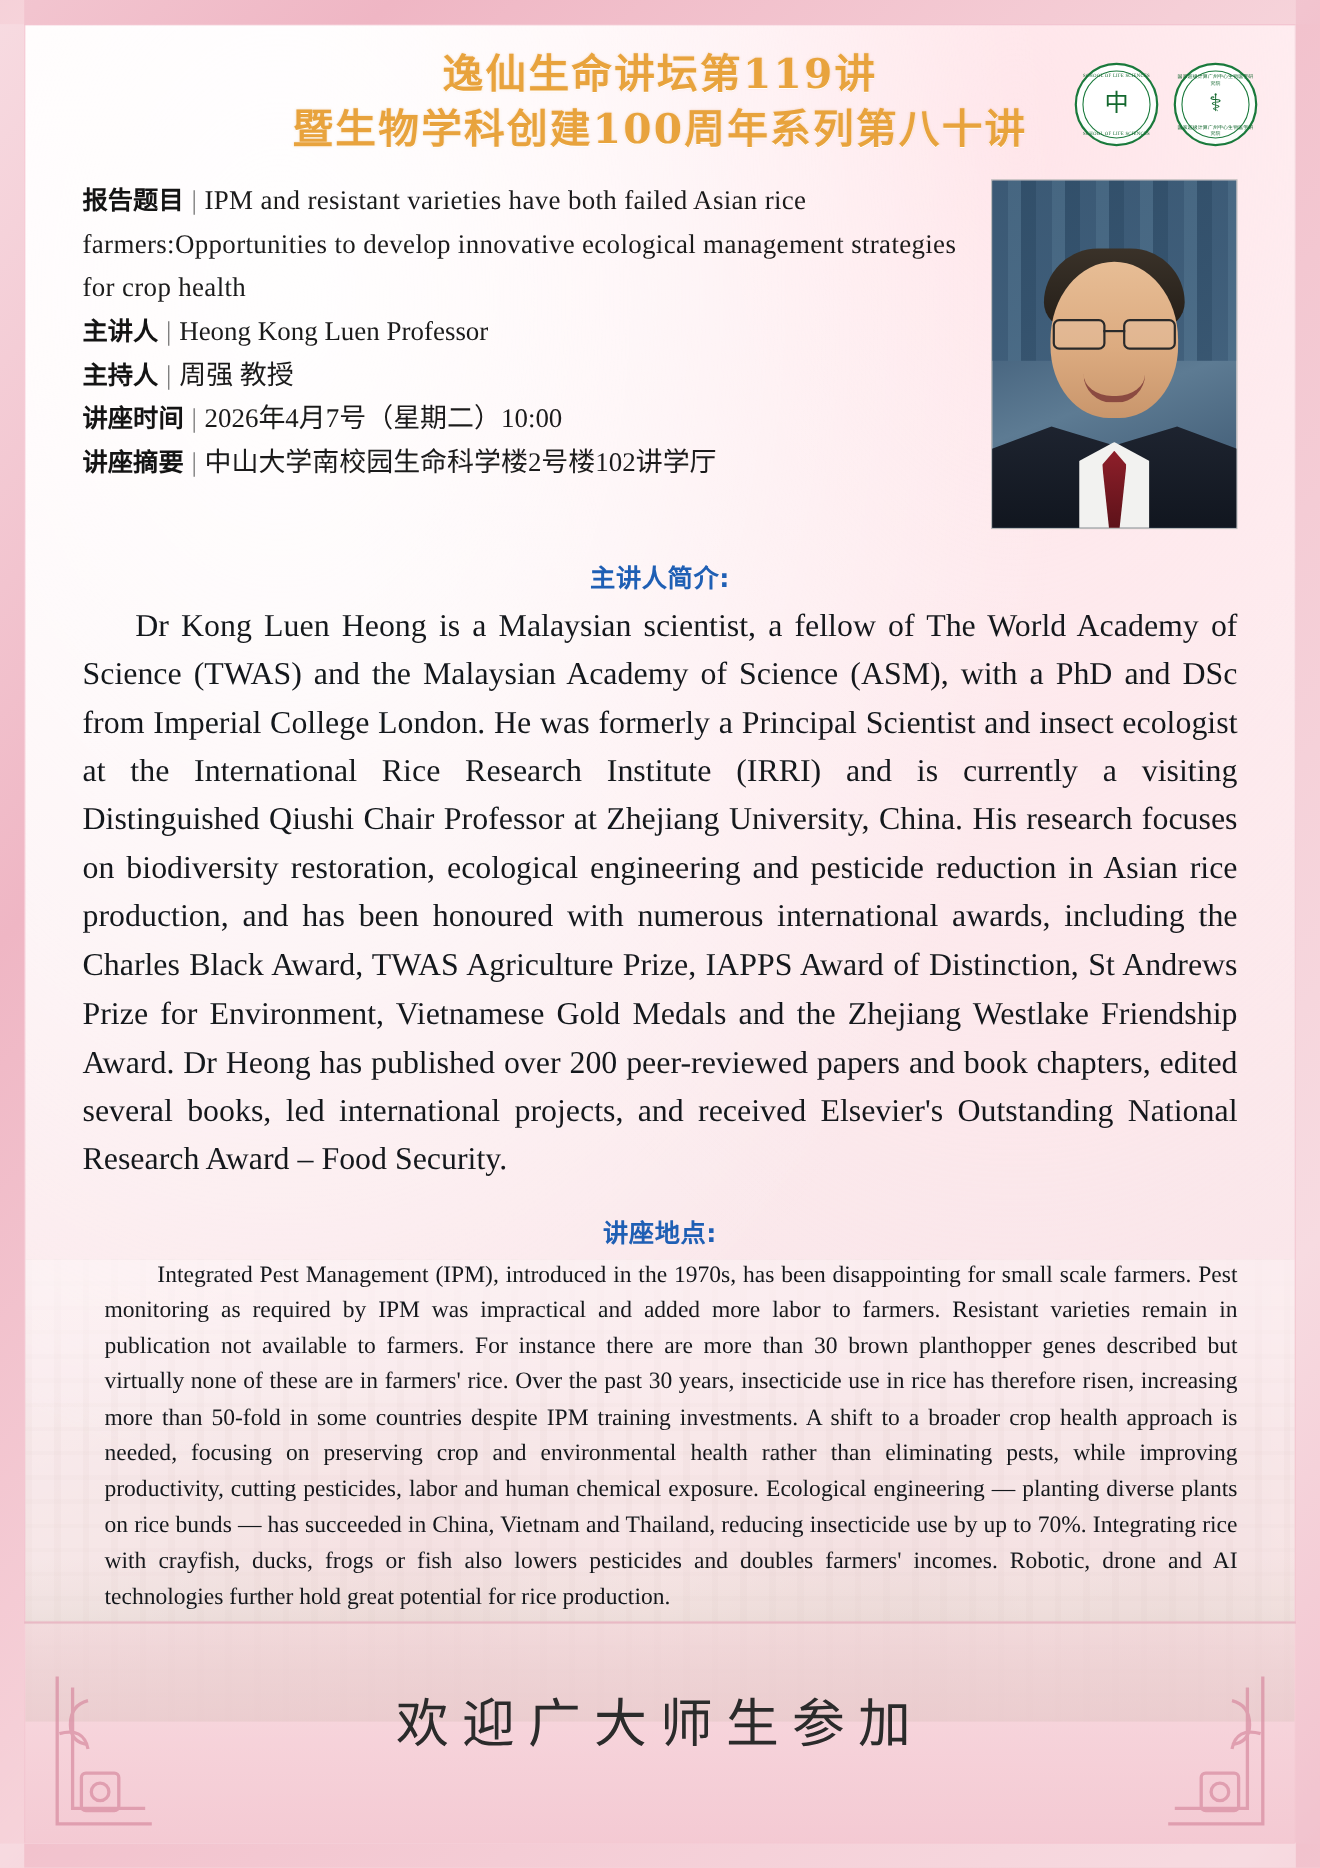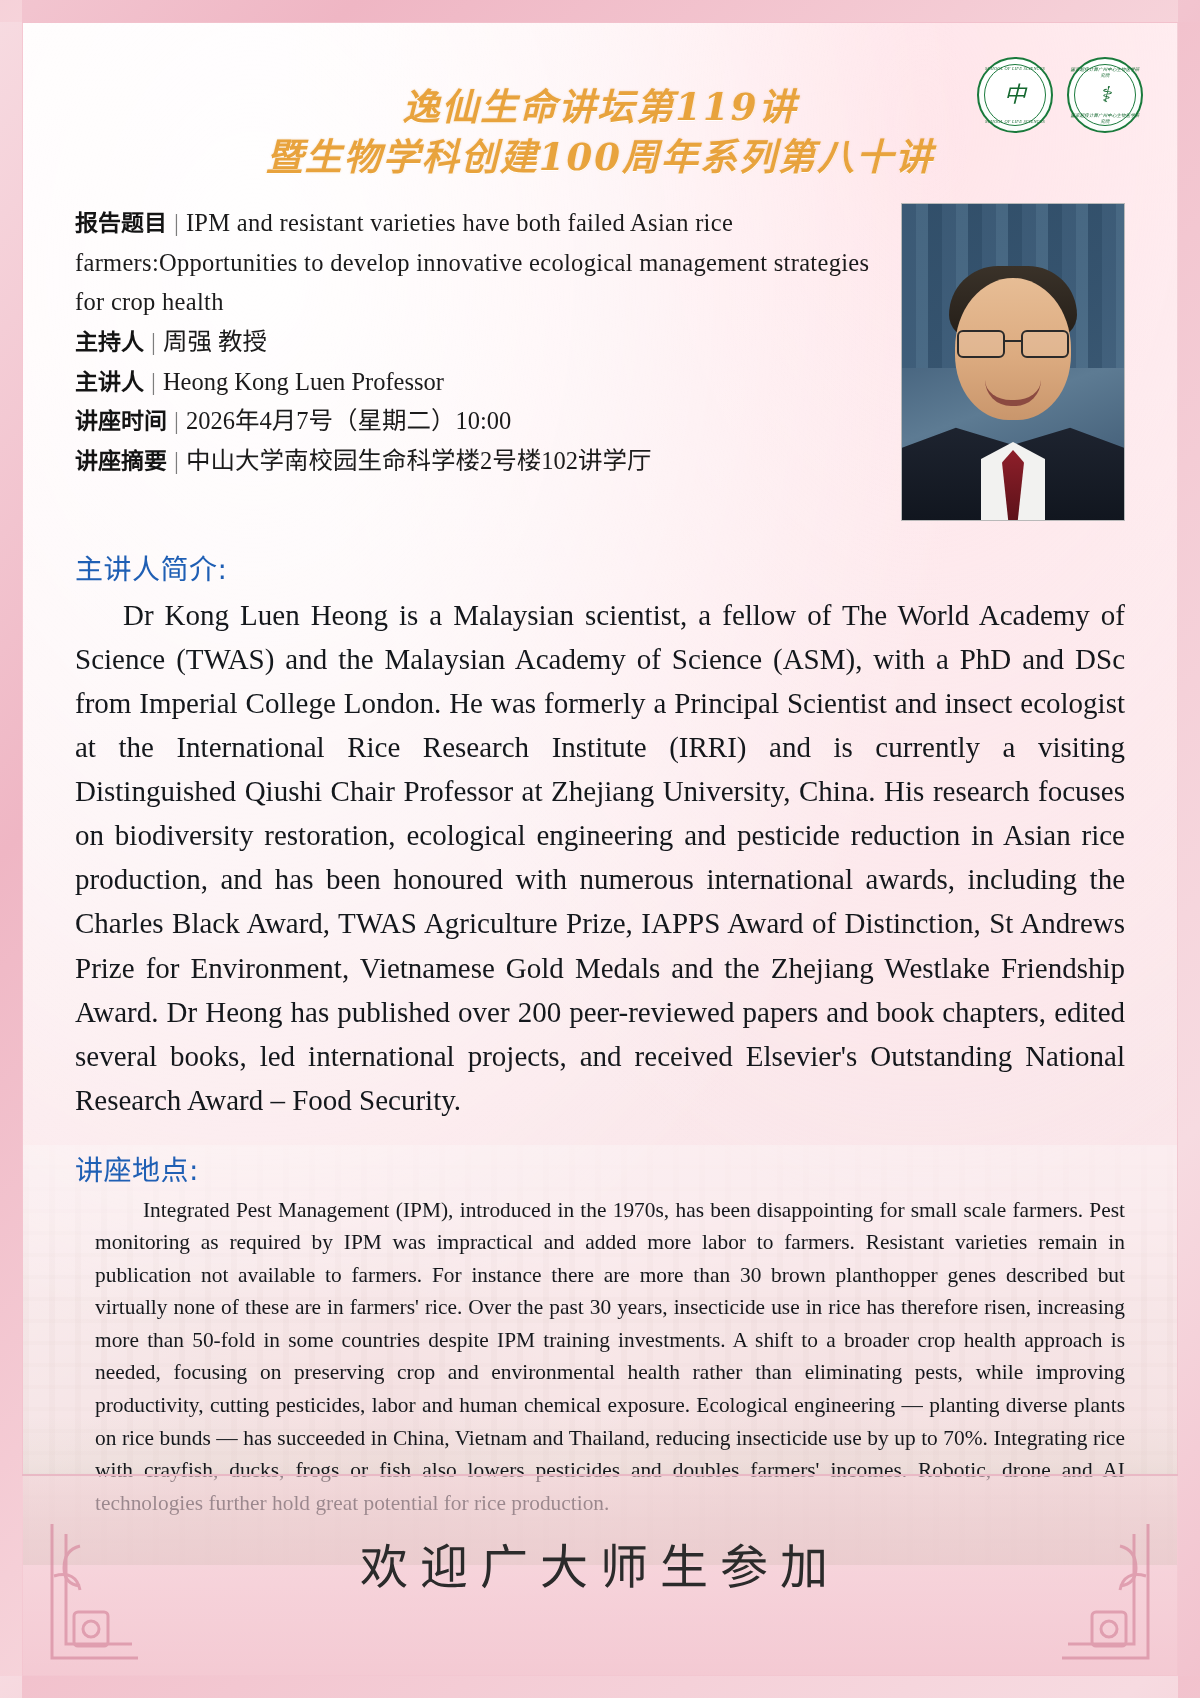--- a/index.html
+++ b/index.html
@@ -58,21 +58,21 @@
       repeating-linear-gradient(0deg, rgba(120,90,70,.10) 0 4px, rgba(255,255,255,0) 4px 22px);
   }
   .greenery{
     position:absolute;left:0;right:0;bottom:110px;height:150px;
     opacity:.35;
     background:linear-gradient(to top, rgba(86,118,60,.55), rgba(140,165,110,.15) 70%, rgba(255,255,255,0));
     pointer-events:none;
   }
   
   .header{
-    position:relative;padding:60px 0 6px 0;text-align:center;z-index:5;font-style:italic;
+    position:relative;padding:20px 0 6px 0;text-align:center;z-index:5;
   }
   .title-line1,.title-line2{
     font-family:"DejaVu Serif", serif;
     font-weight:bold;
     color:#e8a33d;
     letter-spacing:2px;
     text-shadow:0 1px 0 #fff, 0 0 2px rgba(210,130,30,.35);
     line-height:1.35;
   }
   .title-line1{font-size:37px;}
@@ -171,22 +171,22 @@
   }
   .portrait .tie{
     position:absolute;left:50%;bottom:0;transform:translateX(-50%);
     width:22px;height:70px;
     background:linear-gradient(180deg,#8e1f2a 0%,#5d1219 100%);
     clip-path:polygon(50% 0,100% 18%,72% 100%,28% 100%,0 18%);
   }
   
   .section{position:relative;z-index:5;margin:26px 52px 0 52px;}
   .sec-title{
-    font-family:"DejaVu Sans", sans-serif;font-weight:normal;
-    font-size:28px;color:#1f5fb4;letter-spacing:.5px;margin-bottom:6px;
+    font-family:"DejaVu Sans", sans-serif;font-weight:bold;
+    font-size:23px;color:#1f5fb4;letter-spacing:.5px;margin-bottom:6px;text-align:center;
   }
   .body{
     font-family:"Liberation Serif", serif;
     font-size:29px;line-height:1.52;color:#14181c;
     text-align:justify;text-justify:inter-word;
     text-indent:48px;
   }
   .body.second{font-size:21.4px;margin-left:20px;}
   
   .footer{
@@ -238,25 +238,25 @@
     </div>
 
     <div class="info">
       <div class="info-text">
 
         <div class="line">
           <span class="label">报告题目</span><span class="bar">|</span><span class="title-en">IPM and resistant varieties have both failed Asian rice farmers:Opportunities to develop innovative ecological management strategies for crop health</span>
         </div>
 
         <div class="line">
+          <span class="label">主讲人</span><span class="bar">|</span><span>Heong Kong Luen Professor</span>
+        </div>
+
+        <div class="line">
           <span class="label">主持人</span><span class="bar">|</span><span>周强 教授</span>
-        </div>
-
-        <div class="line">
-          <span class="label">主讲人</span><span class="bar">|</span><span>Heong Kong Luen Professor</span>
         </div>
 
         <div class="line">
           <span class="label">讲座时间</span><span class="bar">|</span><span>2026年4月7号（星期二）10:00</span>
         </div>
 
         <div class="line">
           <span class="label">讲座摘要</span><span class="bar">|</span><span>中山大学南校园生命科学楼2号楼102讲学厅</span>
         </div>
 

